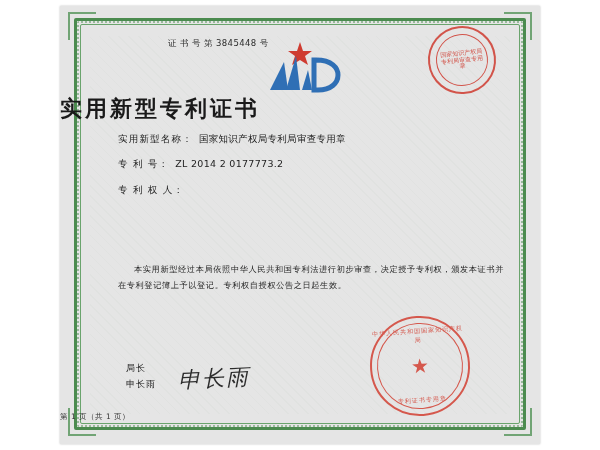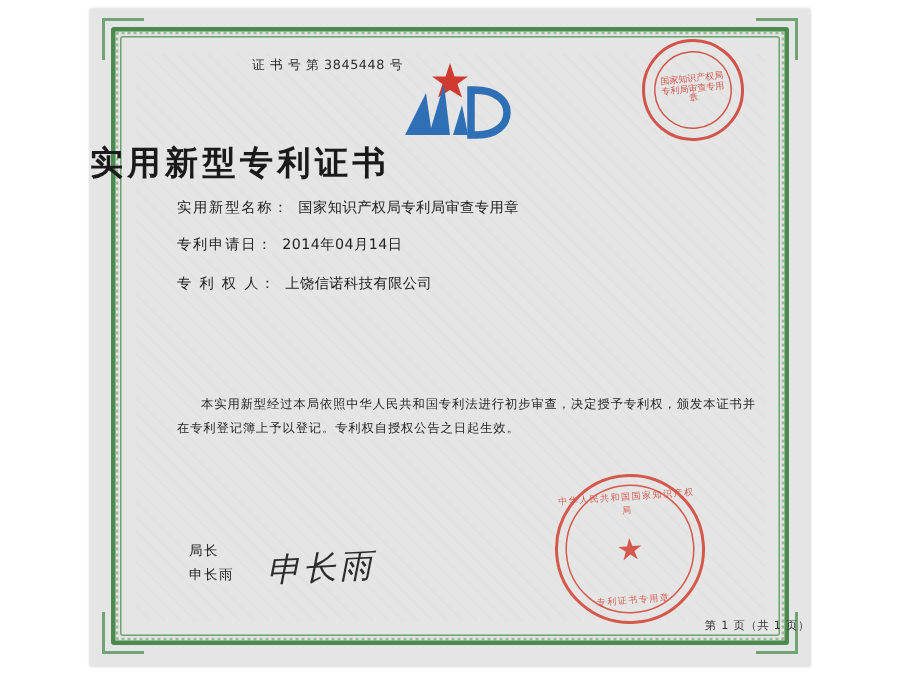--- a/index.html
+++ b/index.html
@@ -229,21 +229,21 @@
     bottom: 9px;
     text-align: center;
     font-size: 6px;
     letter-spacing: 1px;
   }
   .page-footer {
     position: absolute;
     left: 0;
     right: 0;
     bottom: 22px;
-    text-align: right;
+    text-align: left;
     font-size: 7.5px;
     color: #333;
     letter-spacing: 0.5px;
   }
   
   .watermark {
     position: absolute;
     left: 30px; top: 30px; right: 30px; bottom: 30px;
     background:
       repeating-linear-gradient(45deg, rgba(120,160,120,0.045) 0px, rgba(120,160,120,0.045) 1px, transparent 1px, transparent 7px);
@@ -282,26 +282,25 @@
     </div>
 
     <div class="title">实用新型专利证书</div>
 
     <div class="fields">
       <div class="field-row">
         <span class="field-label">实用新型名称：</span>
         <span class="field-value">国家知识产权局专利局审查专用章</span>
       </div>
       <div class="field-row">
-        <span class="field-label">专利申请日：</span>
-        <span class="field-value">2014年04月14日</span>
+        <span class="field-label">专 利 号：</span>
+        <span class="field-value">ZL 2014 2 0177773.2</span>
       </div>
       <div class="field-row">
         <span class="field-label">专 利 权 人：</span>
-        <span class="field-value">上饶信诺科技有限公司</span>
       </div>
     </div>
 
     <div class="body-text">
       <p>本实用新型经过本局依照中华人民共和国专利法进行初步审查，决定授予专利权，颁发本证书并在专利登记簿上予以登记。专利权自授权公告之日起生效。</p>
     </div>
 
     <div class="sign-block">
       <div>局长</div>
       <div>申长雨</div>

